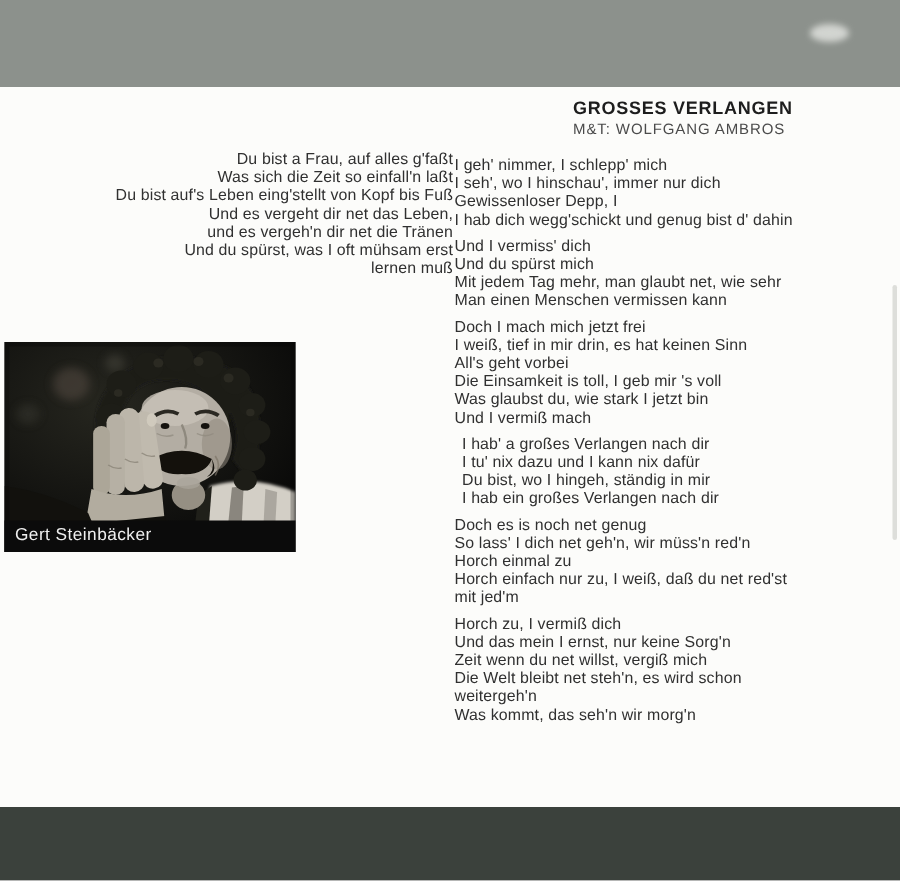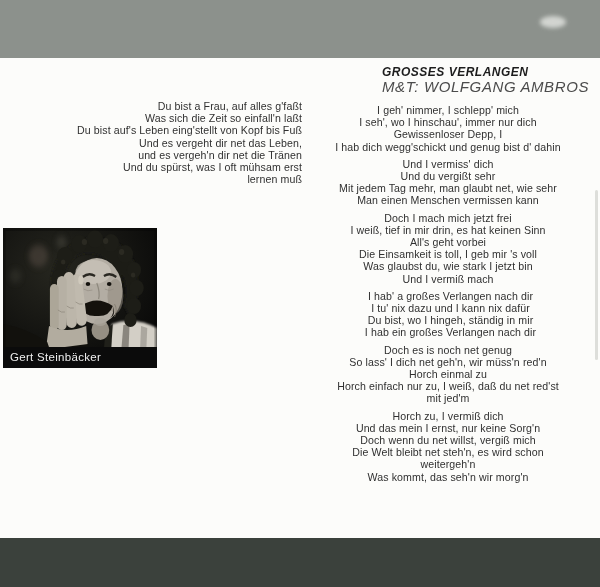--- a/index.html
+++ b/index.html
@@ -45,37 +45,36 @@
     text-align:right;
   }
   
   .right-col{
     position:absolute;left:303px;top:65px;width:290px;
     color:var(--text);
   }
   .title-block{margin-left:79px;}
   .song-title{
     font-size:12px;font-weight:bold;letter-spacing:.5px;
-    color:#1d1d1d;line-height:14px;white-space:nowrap;font-style:italic;
+    color:#1d1d1d;line-height:14px;white-space:nowrap;
   }
   .song-credit{
-    font-size:15px;letter-spacing:.6px;color:#4b4b4b;
-    line-height:11px;margin-top:2px;white-space:nowrap;font-style:italic;
+    font-size:10px;letter-spacing:.6px;color:#4b4b4b;
+    line-height:11px;margin-top:2px;white-space:nowrap;
   }
   .stanzas{margin-top:12px;}
   .stanza{
     font-size:10.6px;line-height:12.2px;letter-spacing:.1px;
     margin:0 0 5px 0;
-    text-align:center;
   }
   .stanza.indented{margin-left:5px;}
   .lyric-line{white-space:nowrap;}
   
   .photo{
-    position:absolute;left:3px;top:228px;width:154px;height:140px;
+    position:absolute;left:3px;top:228px;width:194px;height:140px;
     background:#0a0a0a;
   }
   .photo svg{display:block;width:100%;height:100%;}
   .photo-caption{
     position:absolute;left:0;bottom:0;width:100%;height:21px;
     background:var(--caption-bg);color:var(--caption-text);
     font-size:11.5px;line-height:21px;padding-left:7px;
     letter-spacing:.3px;box-sizing:border-box;
   }
 </style>
@@ -192,21 +191,21 @@
     </div>
     <div class="stanzas">
       <div class="stanza">
           <div class="lyric-line">I geh' nimmer, I schlepp' mich</div>
           <div class="lyric-line">I seh', wo I hinschau', immer nur dich</div>
           <div class="lyric-line">Gewissenloser Depp, I</div>
           <div class="lyric-line">I hab dich wegg'schickt und genug bist d' dahin</div>
         </div>
       <div class="stanza">
           <div class="lyric-line">Und I vermiss' dich</div>
-          <div class="lyric-line">Und du vergißt sehr</div>
+          <div class="lyric-line">Und du spürst mich</div>
           <div class="lyric-line">Mit jedem Tag mehr, man glaubt net, wie sehr</div>
           <div class="lyric-line">Man einen Menschen vermissen kann</div>
         </div>
       <div class="stanza">
           <div class="lyric-line">Doch I mach mich jetzt frei</div>
           <div class="lyric-line">I weiß, tief in mir drin, es hat keinen Sinn</div>
           <div class="lyric-line">All's geht vorbei</div>
           <div class="lyric-line">Die Einsamkeit is toll, I geb mir 's voll</div>
           <div class="lyric-line">Was glaubst du, wie stark I jetzt bin</div>
           <div class="lyric-line">Und I vermiß mach</div>
@@ -220,21 +219,21 @@
       <div class="stanza">
           <div class="lyric-line">Doch es is noch net genug</div>
           <div class="lyric-line">So lass' I dich net geh'n, wir müss'n red'n</div>
           <div class="lyric-line">Horch einmal zu</div>
           <div class="lyric-line">Horch einfach nur zu, I weiß, daß du net red'st</div>
           <div class="lyric-line">mit jed'm</div>
         </div>
       <div class="stanza">
           <div class="lyric-line">Horch zu, I vermiß dich</div>
           <div class="lyric-line">Und das mein I ernst, nur keine Sorg'n</div>
-          <div class="lyric-line">Doch wenn du net willst, vergiß mich</div>
+          <div class="lyric-line">Zeit wenn du net willst, vergiß mich</div>
           <div class="lyric-line">Die Welt bleibt net steh'n, es wird schon</div>
           <div class="lyric-line">weitergeh'n</div>
           <div class="lyric-line">Was kommt, das seh'n wir morg'n</div>
         </div>
     </div>
   </div>
 
 </div>
 
 </body></html>

